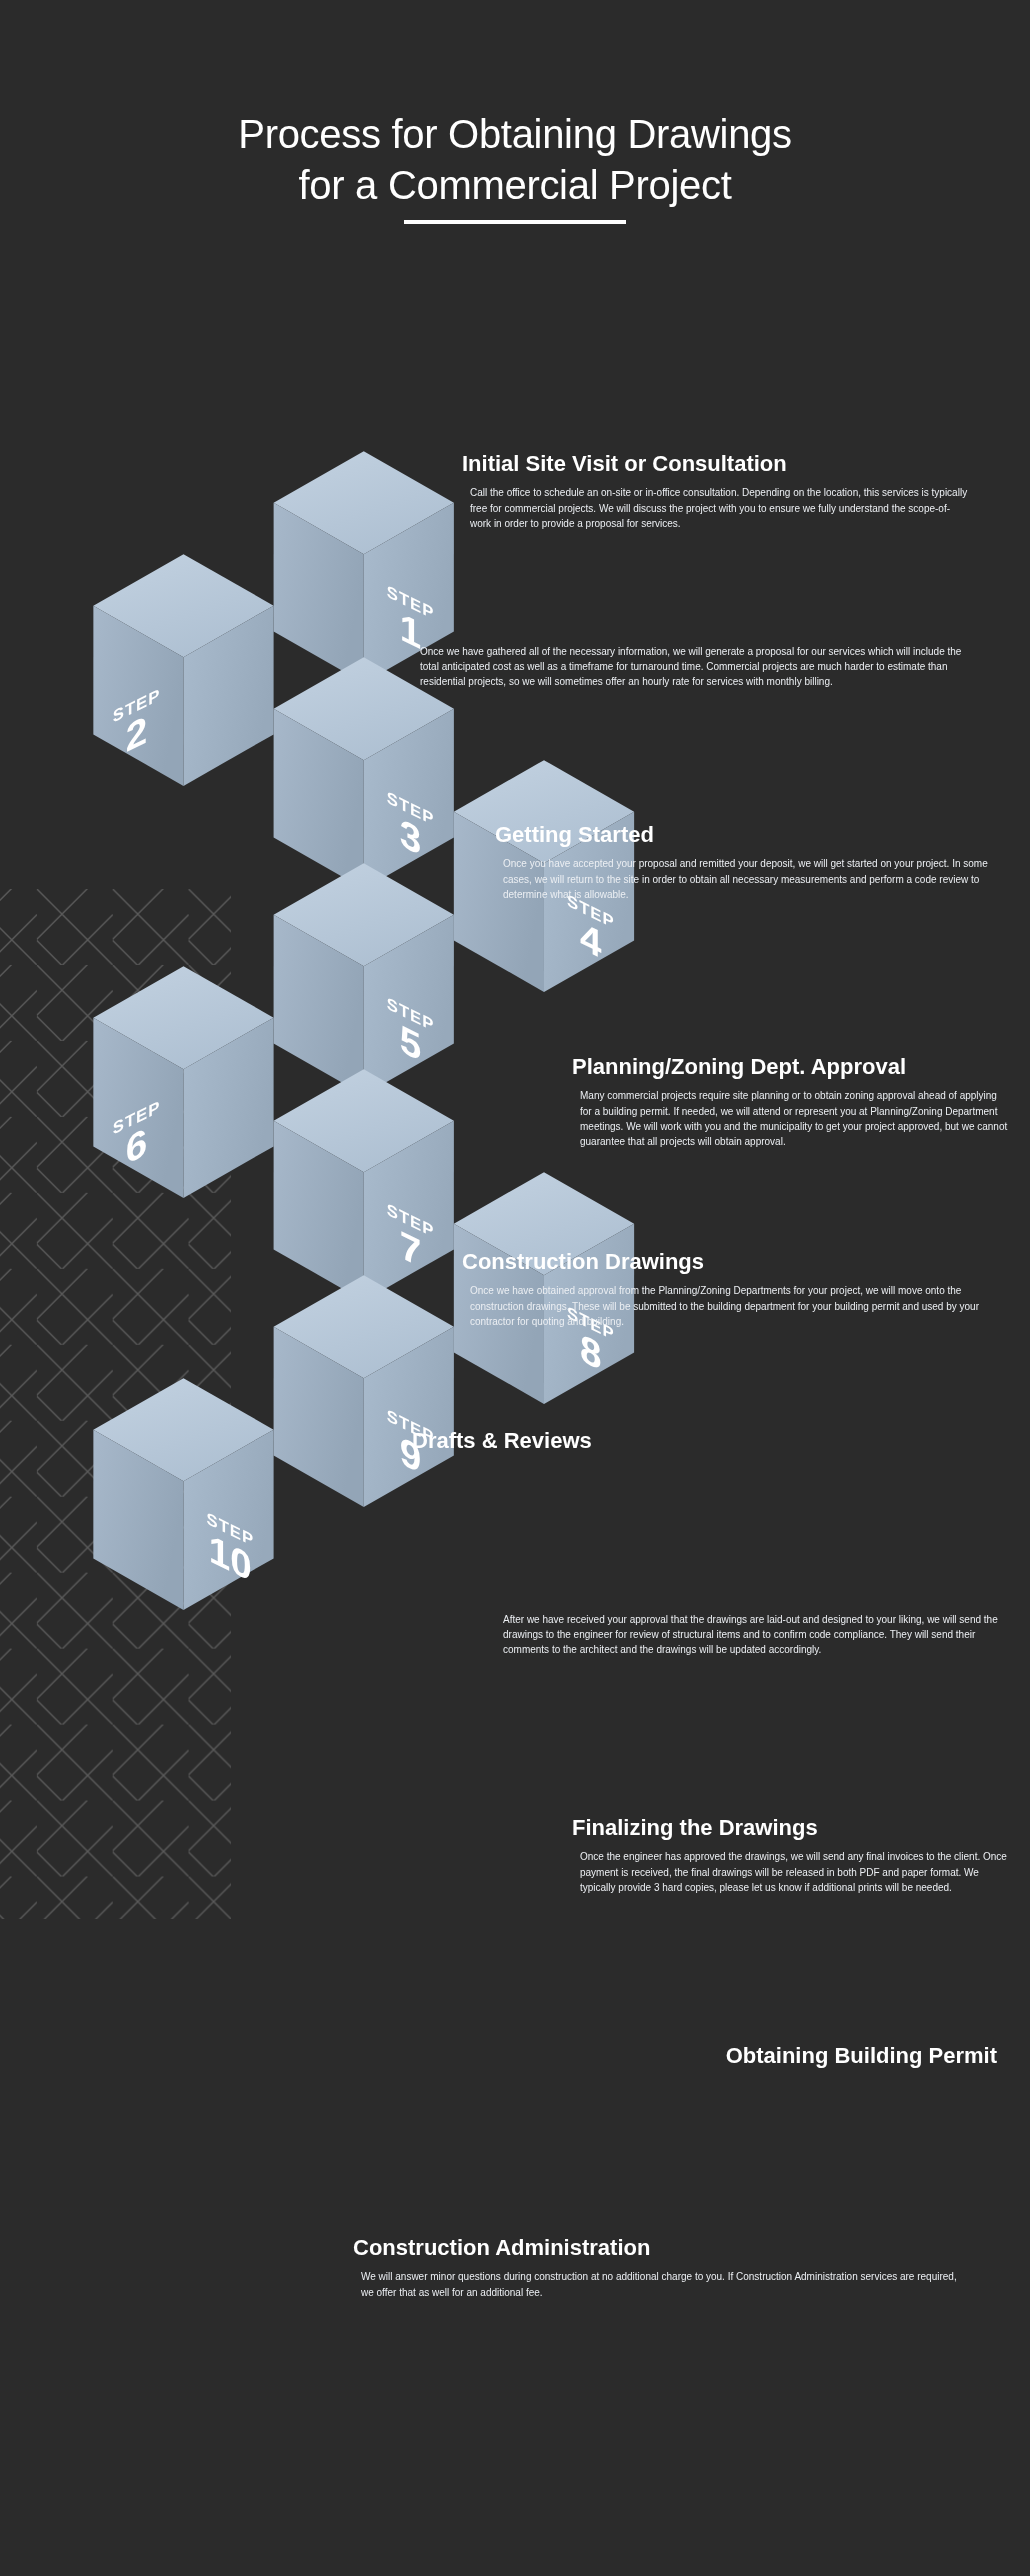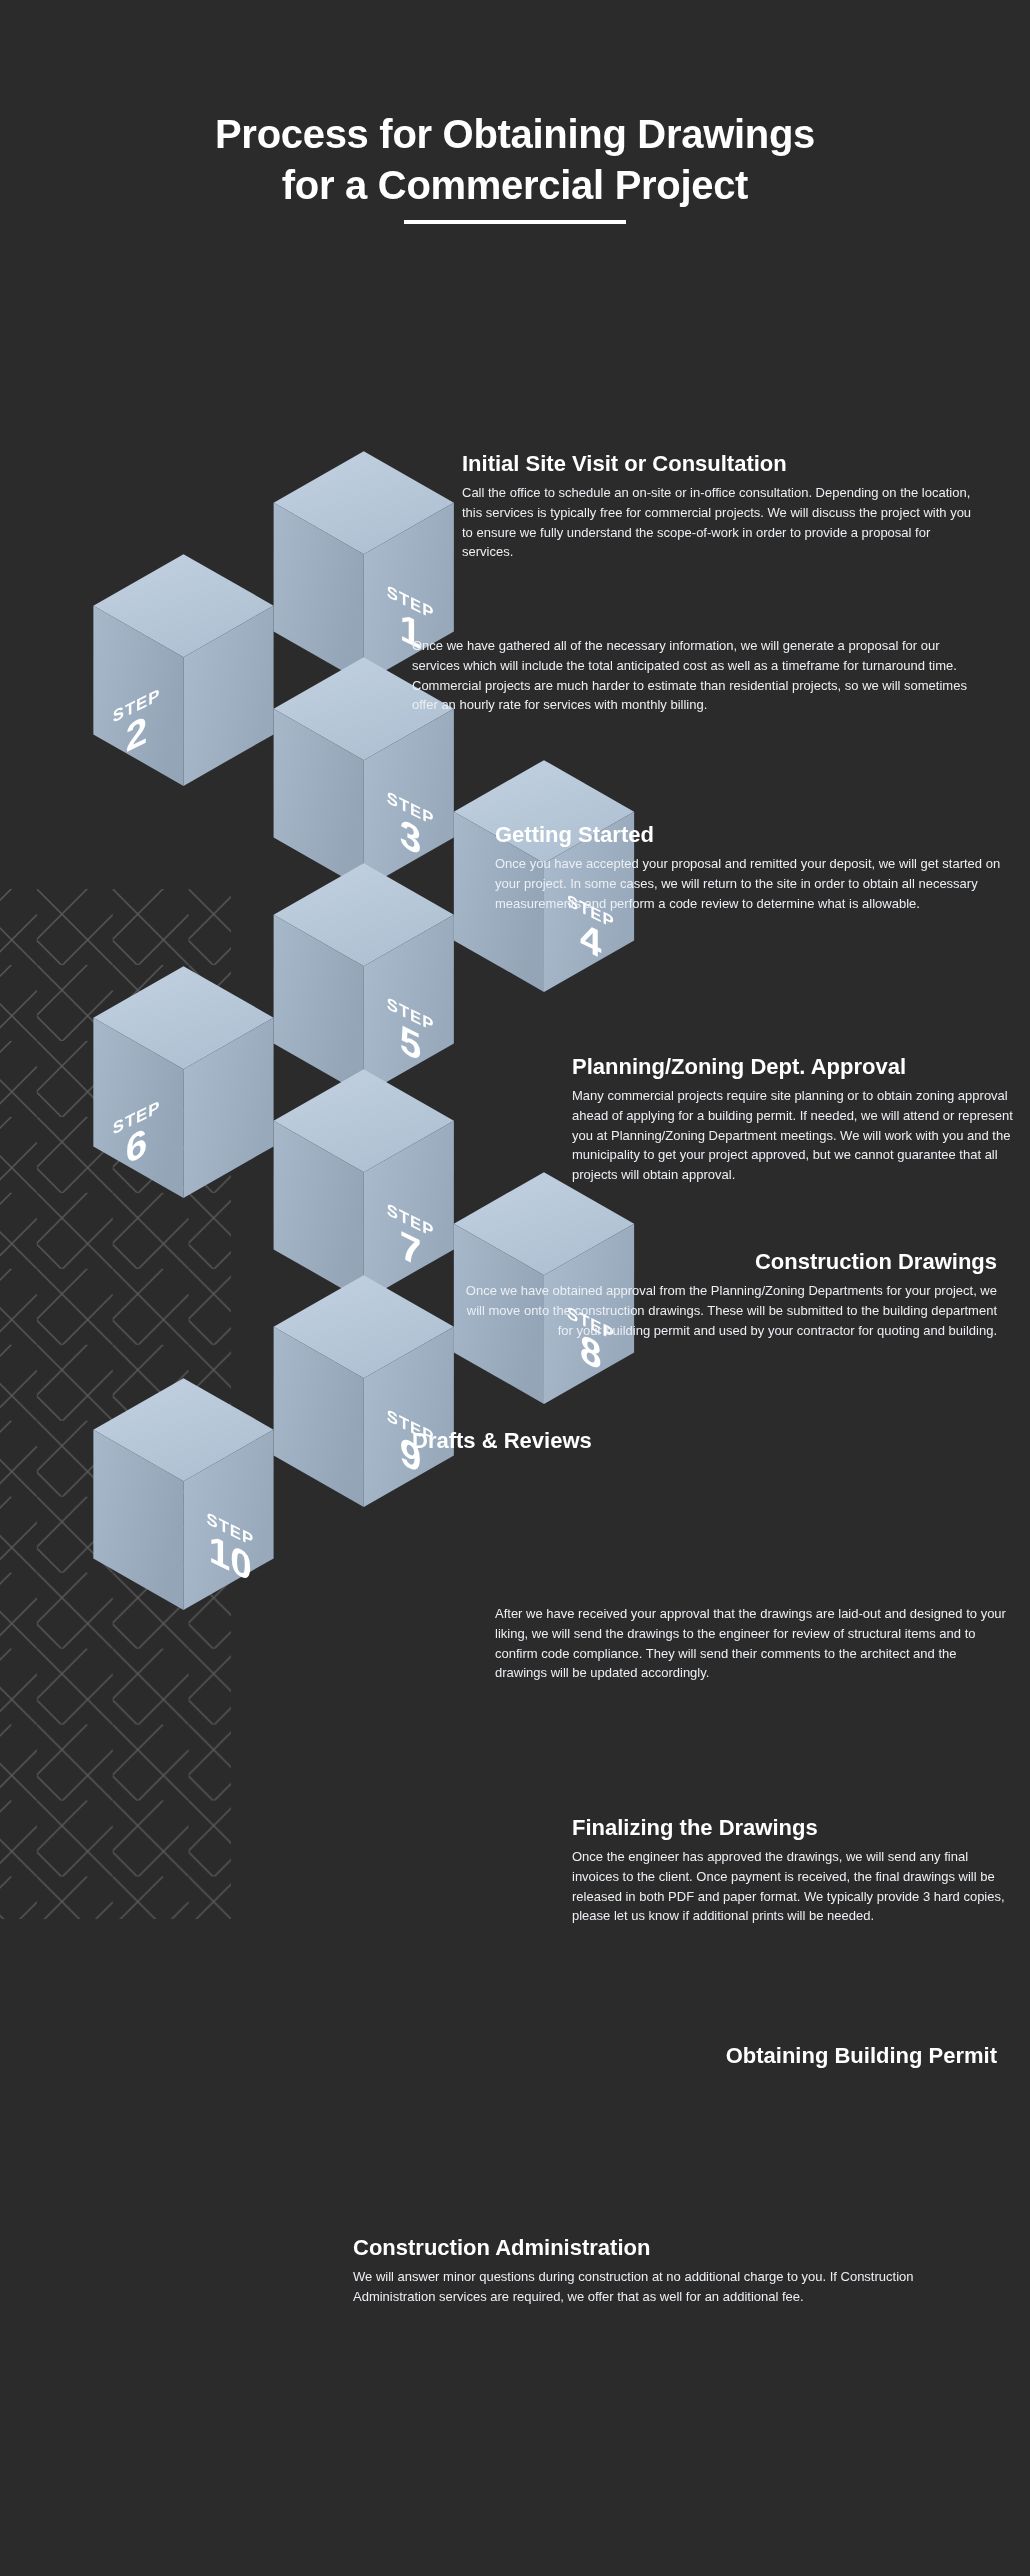--- a/index.html
+++ b/index.html
@@ -34,21 +34,21 @@
   
   .title-block{
     position:absolute;
     left:0; top:109px;
     width:1030px;
     text-align:center;
   }
   .title-line{
     color:#ffffff;
     font-size:40px;
-    font-weight:bold;
+    font-weight:normal;
     letter-spacing:-0.3px;
     line-height:1.28;
     font-family:"Liberation Sans", sans-serif;
   }
   .title-rule{
     width:222px;
     height:3.2px;
     background:#ffffff;
     margin:9px auto 0 auto;
   }
@@ -67,23 +67,23 @@
     color:#ffffff;
   }
   .step-head{
     font-size:22px;
     font-weight:bold;
     margin:0 0 5.8px 0;
     line-height:1.2;
     color:#ffffff;
   }
   .step-body{
-    font-size:13px;
+    font-size:10px;
     line-height:1.52;
-    margin:0;
+    margin:8px;
     color:#eceff3;
   }
 </style>
 </head>
 <body>
 
 <div id="stage">
 
   <svg class="hatch" viewBox="0 0 420 1600" preserveAspectRatio="none" aria-hidden="true">
     <defs>
@@ -217,21 +217,21 @@
     <p class="step-body">Once we have gathered all of the necessary information, we will generate a proposal for our services which will include the total anticipated cost as well as a timeframe for turnaround time.  Commercial projects are much harder to estimate than residential projects, so we will sometimes offer an hourly rate for services with monthly billing.</p>
   </div>
   <div class="step-text" style="left: 495px; top: 822px; width: 509px;">
     <h2 class="step-head">Getting Started</h2>
     <p class="step-body">Once you have accepted your proposal and remitted your deposit, we will get started on your project. In some cases, we will return to the site in order to obtain all necessary measurements and perform a code review to determine what is allowable.</p>
   </div>
   <div class="step-text" style="left: 572px; top: 1054px; width: 444px;">
     <h2 class="step-head">Planning/Zoning Dept. Approval</h2>
     <p class="step-body">Many commercial projects require site planning or to obtain zoning approval ahead of applying for a building permit. If needed, we will attend or represent you at Planning/Zoning Department meetings.  We will work with you and the municipality to get your project approved, but we cannot guarantee that all projects will obtain approval.</p>
   </div>
-  <div class="step-text" style="left: 462px; top: 1249px; width: 535px; text-align: right;">
+  <div class="step-text" style="left: 462px; top: 1249px; width: 535px;">
     <h2 class="step-head">Construction Drawings</h2>
     <p class="step-body">Once we have obtained approval from the Planning/Zoning Departments for your project, we will move onto the construction drawings. These will be submitted to the building department for your building permit and used by your contractor for quoting and building.</p>
   </div>
   <div class="step-text" style="left: 412px; top: 1428px; width: 567px;">
     <h2 class="step-head">Drafts &amp; Reviews</h2>
   </div>
   <div class="step-text" style="left: 495px; top: 1604px; width: 515px;">
     <p class="step-body">After we have received your approval that the drawings are laid-out and designed to your liking, we will send the drawings to the engineer for review of structural items and to confirm code compliance.  They will send their comments to the architect and the drawings will be updated accordingly.</p>
   </div>
   <div class="step-text" style="left: 572px; top: 1815px; width: 444px;">

